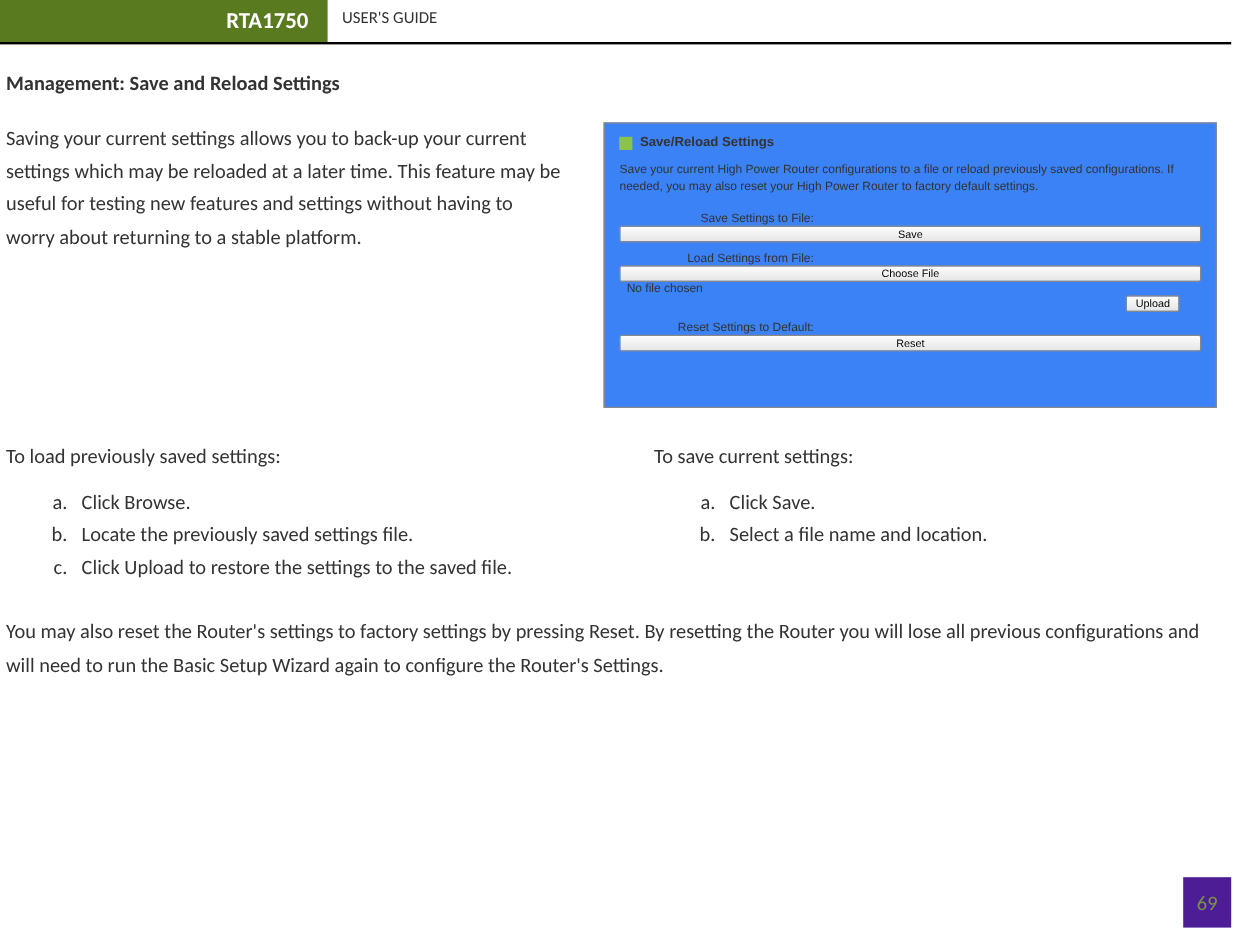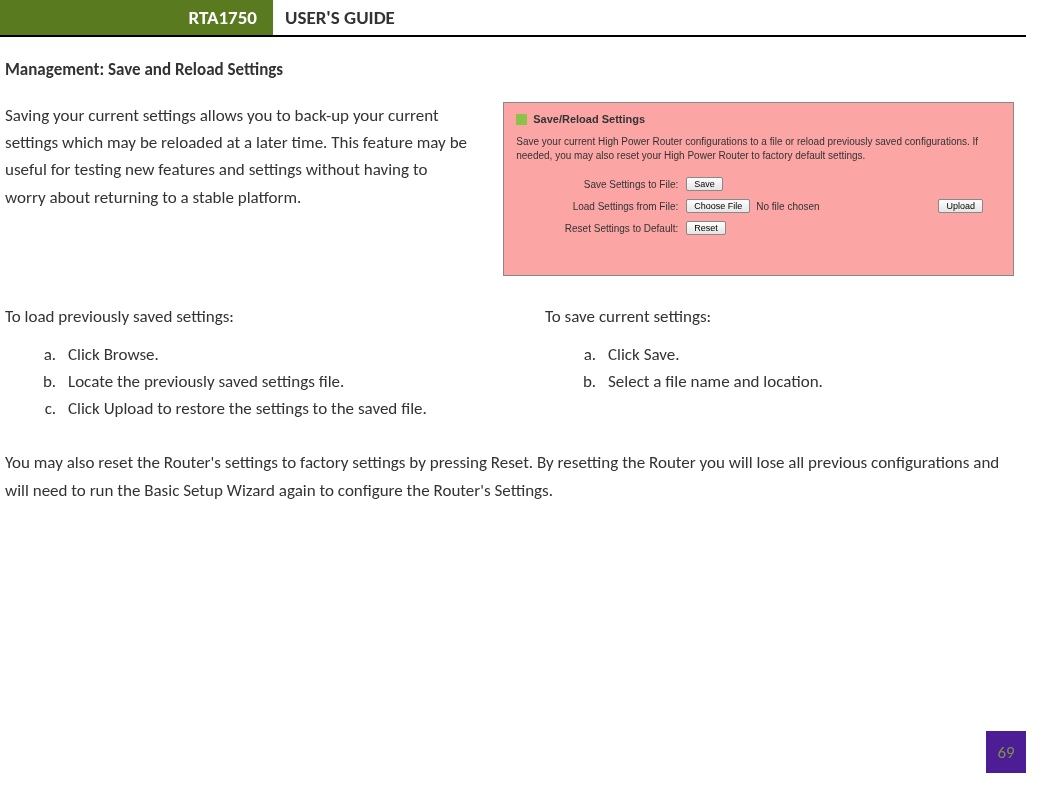--- a/index.html
+++ b/index.html
@@ -20,22 +20,22 @@
     .header-green {
       background: #5a7a1f;
       color: white;
       font-weight: bold;
       font-size: 19px;
       padding: 6px 16px 6px 0;
       width: 273px;
       text-align: right;
     }
     .header-title {
-      font-weight: bold;
-      font-size: 19px;
+      font-weight: normal;
+      font-size: 14px;
       padding: 6px 12px;
     }
     .content {
       padding: 22px 27px 0 5px;
     }
     .section-title {
       font-weight: bold;
       font-size: 17px;
       margin-bottom: 22px;
       color: #333;
@@ -47,22 +47,22 @@
     }
     .intro-text {
       width: 475px;
       font-size: 17px;
       line-height: 1.6;
       color: #333;
     }
     .screenshot {
       border: 1px solid #888;
       width: 522px;
-      height: 174px;
-      background: #fca5a5;
+      height: 238px;
+      background: #3b82f6;
       padding: 10px 12px;
       font-family: Arial, sans-serif;
       font-size: 10px;
       position: relative;
     }
     .ss-header {
       display: flex;
       align-items: center;
       gap: 6px;
       margin-bottom: 10px;
@@ -78,23 +78,23 @@
       color: #333;
     }
     .ss-desc {
       font-size: 10px;
       color: #333;
       line-height: 1.4;
       margin-bottom: 14px;
     }
     .ss-row {
       display: flex;
-      align-items: center;
       margin-bottom: 8px;
       font-size: 10px;
+      flex-direction: column;
     }
     .ss-label {
       width: 170px;
       text-align: right;
       color: #333;
       padding-right: 8px;
     }
     .ss-btn {
       border: 1px solid #888;
       background: linear-gradient(#fdfdfd, #e5e5e5);

